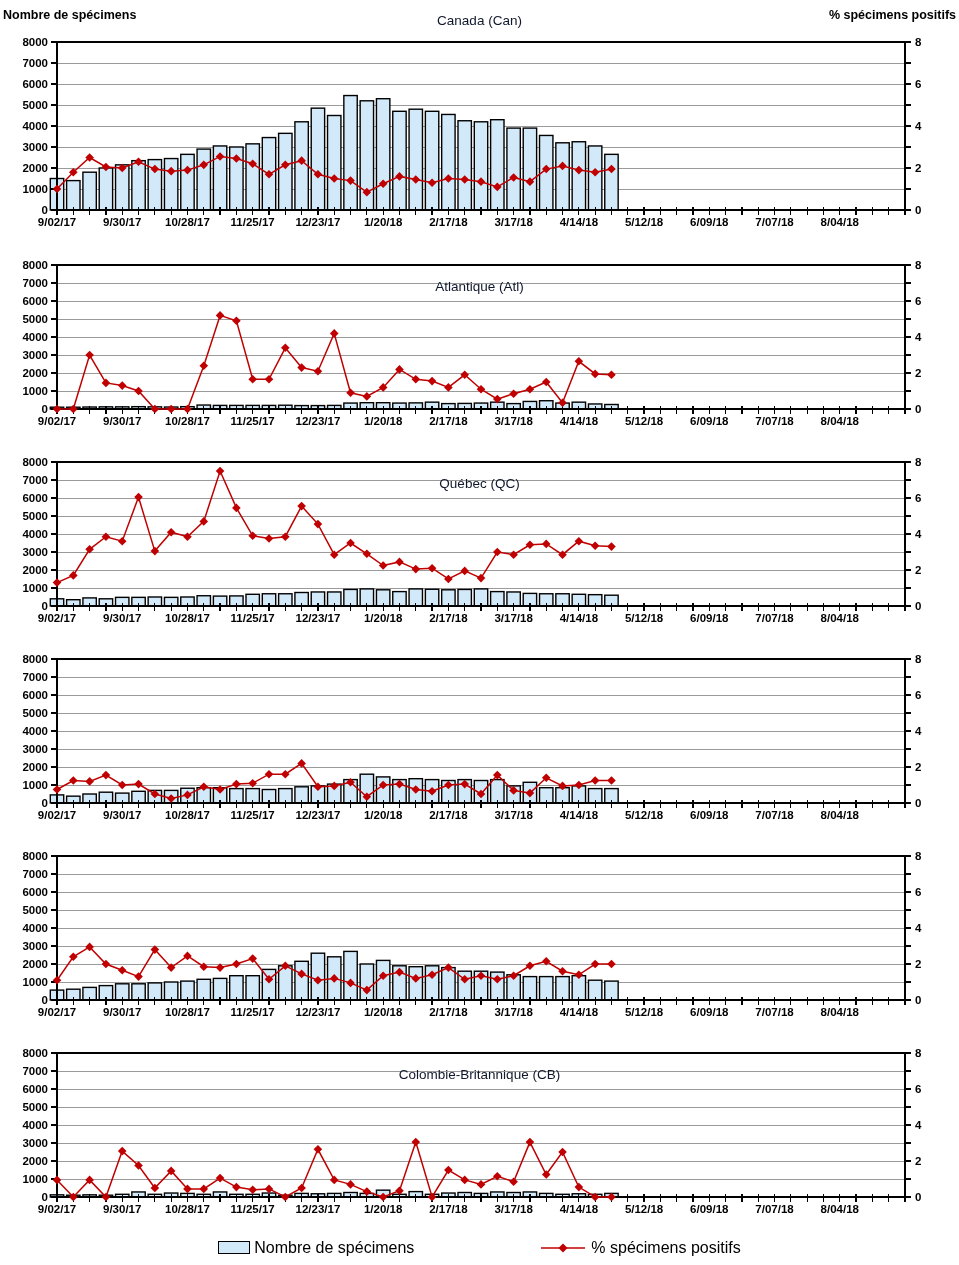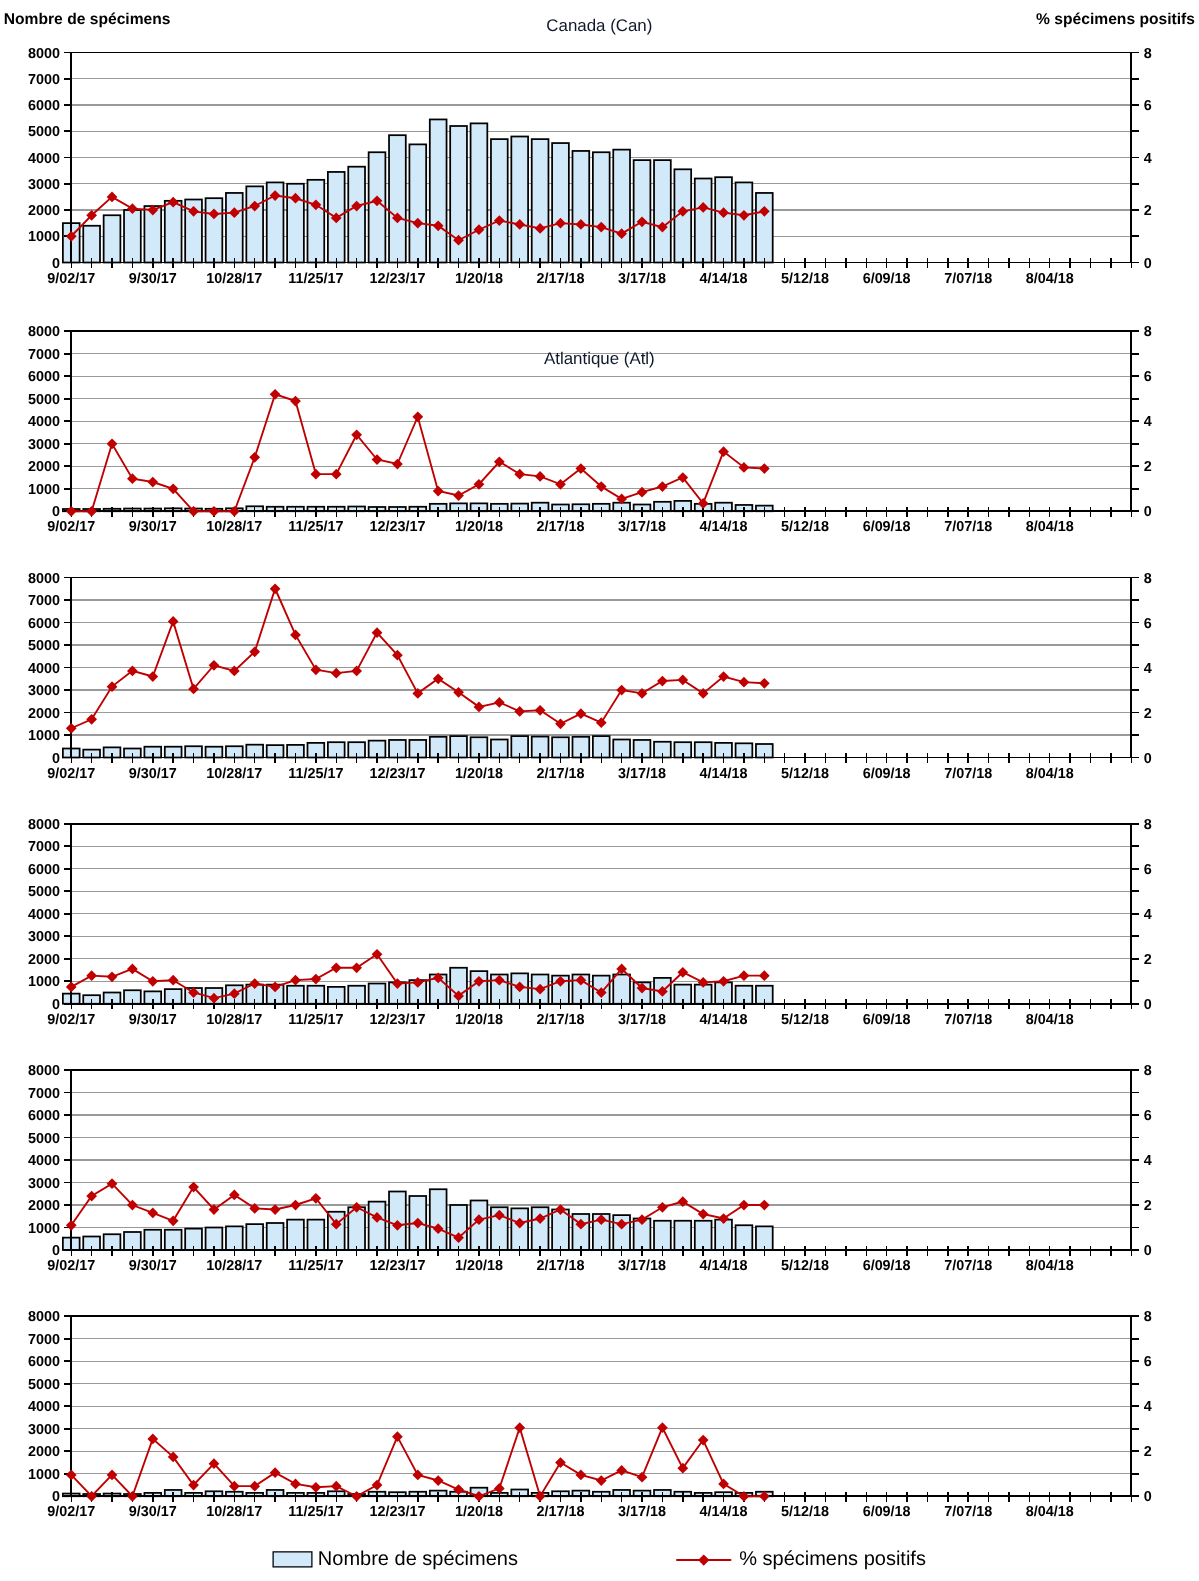--- a/index.html
+++ b/index.html
@@ -405,20 +405,21 @@
         <path d="M 529.9230769230769 139.89999999999998 L 534.2230769230769 144.2 L 529.9230769230769 148.5 L 525.623076923077 144.2 Z" fill="#C00000"></path>
         <path d="M 546.2307692307693 132.7 L 550.5307692307692 137 L 546.2307692307693 141.3 L 541.9307692307693 137 Z" fill="#C00000"></path>
         <path d="M 562.5384615384615 153.39999999999998 L 566.8384615384615 157.7 L 562.5384615384615 162 L 558.2384615384616 157.7 Z" fill="#C00000"></path>
         <path d="M 578.8461538461538 112.00000000000001 L 583.1461538461538 116.30000000000001 L 578.8461538461538 120.60000000000001 L 574.5461538461539 116.30000000000001 Z" fill="#C00000"></path>
         <path d="M 595.1538461538462 124.60000000000001 L 599.4538461538461 128.9 L 595.1538461538462 133.20000000000002 L 590.8538461538462 128.9 Z" fill="#C00000"></path>
         <path d="M 611.4615384615385 125.50000000000001 L 615.7615384615384 129.8 L 611.4615384615385 134.10000000000002 L 607.1615384615385 129.8 Z" fill="#C00000"></path>
       </svg>
   </div>
 
   <div class="chart chart-sub">
+    <div class="chart-title">Québec (QC)</div>
     <svg width="959" height="197">
         <line x1="57" x2="905" y1="146" y2="146" stroke="#9A9A9A" stroke-width="1" shape-rendering="crispEdges"></line>
         <line x1="57" x2="905" y1="128" y2="128" stroke="#9A9A9A" stroke-width="1" shape-rendering="crispEdges"></line>
         <line x1="57" x2="905" y1="110" y2="110" stroke="#9A9A9A" stroke-width="1" shape-rendering="crispEdges"></line>
         <line x1="57" x2="905" y1="92" y2="92" stroke="#9A9A9A" stroke-width="1" shape-rendering="crispEdges"></line>
         <line x1="57" x2="905" y1="74" y2="74" stroke="#9A9A9A" stroke-width="1" shape-rendering="crispEdges"></line>
         <line x1="57" x2="905" y1="56" y2="56" stroke="#9A9A9A" stroke-width="1" shape-rendering="crispEdges"></line>
         <line x1="57" x2="905" y1="38" y2="38" stroke="#9A9A9A" stroke-width="1" shape-rendering="crispEdges"></line>
         <rect x="50.3" y="156.8" width="13.4" height="7.199999999999989" fill="#D2E9F9" stroke="#000000" stroke-width="1.4"></rect>
         <rect x="66.6076923076923" y="157.7" width="13.4" height="6.300000000000011" fill="#D2E9F9" stroke="#000000" stroke-width="1.4"></rect>
@@ -951,20 +952,21 @@
         <path d="M 529.9230769230769 125.50000000000001 L 534.2230769230769 129.8 L 529.9230769230769 134.10000000000002 L 525.623076923077 129.8 Z" fill="#C00000"></path>
         <path d="M 546.2307692307693 121.00000000000001 L 550.5307692307692 125.30000000000001 L 546.2307692307693 129.60000000000002 L 541.9307692307693 125.30000000000001 Z" fill="#C00000"></path>
         <path d="M 562.5384615384615 130.89999999999998 L 566.8384615384615 135.2 L 562.5384615384615 139.5 L 558.2384615384616 135.2 Z" fill="#C00000"></path>
         <path d="M 578.8461538461538 134.5 L 583.1461538461538 138.8 L 578.8461538461538 143.10000000000002 L 574.5461538461539 138.8 Z" fill="#C00000"></path>
         <path d="M 595.1538461538462 123.7 L 599.4538461538461 128 L 595.1538461538462 132.3 L 590.8538461538462 128 Z" fill="#C00000"></path>
         <path d="M 611.4615384615385 123.7 L 615.7615384615384 128 L 611.4615384615385 132.3 L 607.1615384615385 128 Z" fill="#C00000"></path>
       </svg>
   </div>
 
   <div class="chart chart-sub">
+    <div class="chart-title">Colombie-Britannique (CB)</div>
     <svg width="959" height="197">
         <line x1="57" x2="905" y1="146" y2="146" stroke="#9A9A9A" stroke-width="1" shape-rendering="crispEdges"></line>
         <line x1="57" x2="905" y1="128" y2="128" stroke="#9A9A9A" stroke-width="1" shape-rendering="crispEdges"></line>
         <line x1="57" x2="905" y1="110" y2="110" stroke="#9A9A9A" stroke-width="1" shape-rendering="crispEdges"></line>
         <line x1="57" x2="905" y1="92" y2="92" stroke="#9A9A9A" stroke-width="1" shape-rendering="crispEdges"></line>
         <line x1="57" x2="905" y1="74" y2="74" stroke="#9A9A9A" stroke-width="1" shape-rendering="crispEdges"></line>
         <line x1="57" x2="905" y1="56" y2="56" stroke="#9A9A9A" stroke-width="1" shape-rendering="crispEdges"></line>
         <line x1="57" x2="905" y1="38" y2="38" stroke="#9A9A9A" stroke-width="1" shape-rendering="crispEdges"></line>
         <rect x="50.3" y="161.84" width="13.4" height="2.1599999999999966" fill="#D2E9F9" stroke="#000000" stroke-width="1.4"></rect>
         <rect x="66.6076923076923" y="162.2" width="13.4" height="1.8000000000000114" fill="#D2E9F9" stroke="#000000" stroke-width="1.4"></rect>

